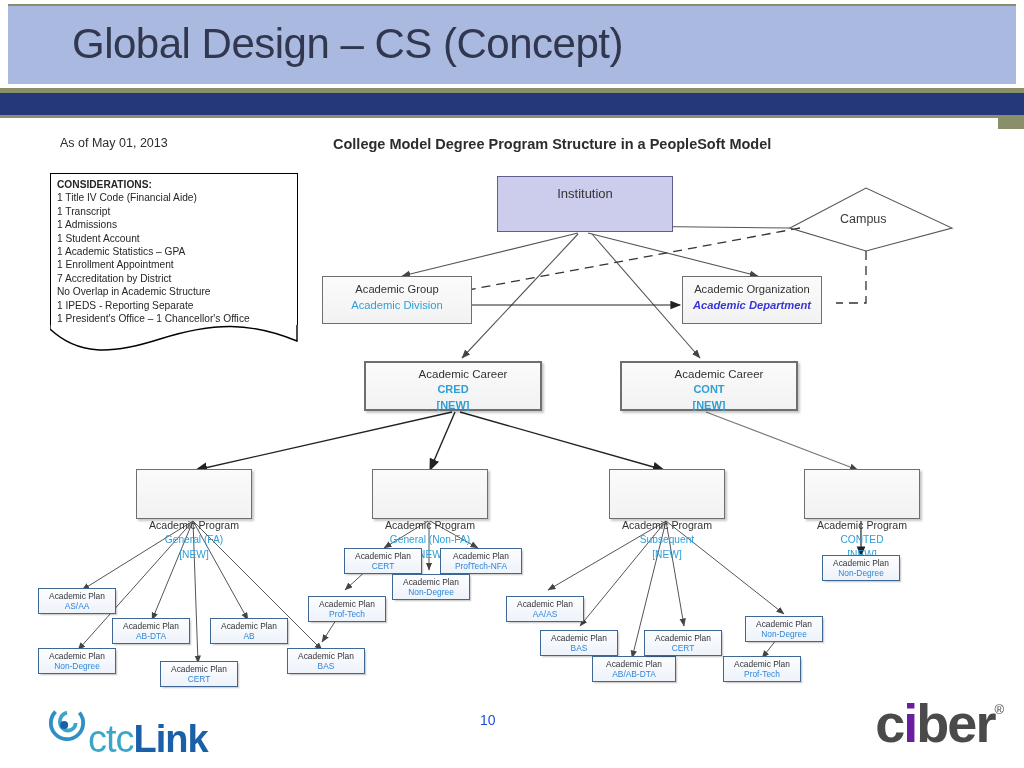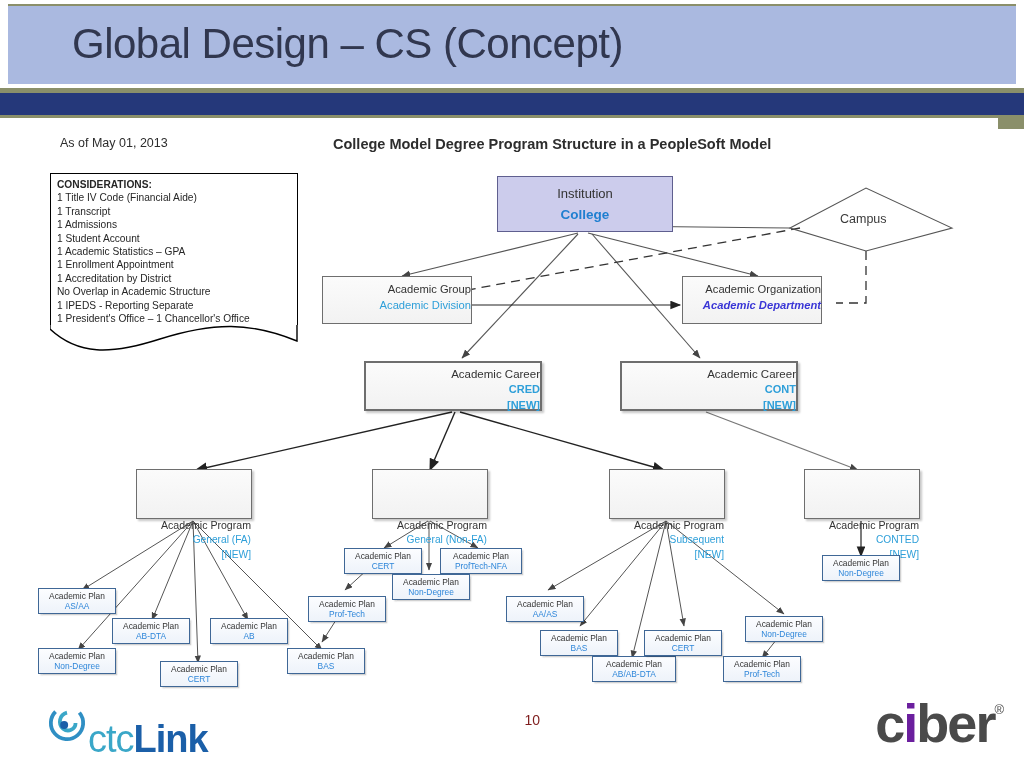--- a/index.html
+++ b/index.html
@@ -76,21 +76,20 @@
   .institution .t1{font-size:13px;padding-top:9px;}
   .institution .t2{font-size:13.5px;padding-top:6px;color:#1f7fd0;}
 
   .campus-label{
     position:absolute;font-size:12.5px;color:#3a3a3a;
   }
 
   .grey-box{
     background:linear-gradient(180deg,#fbfbfb 0%,#f2f2f2 100%);
     border:1.2px solid #6e6e6e;
-    text-align:right;
   }
   .grey-box.shadow{box-shadow:2px 2px 2px rgba(0,0,0,0.22);}
 
   .acadgroup{width:150px;height:48px;}
   .acadgroup .t1{font-size:11.2px;padding-top:6px;}
   .acadgroup .t2{font-size:11.2px;padding-top:4px;font-weight:normal;color:#2e9fd9;}
 
   .acadorg{width:140px;height:48px;}
   .acadorg .t1{font-size:11.2px;padding-top:6px;}
   .acadorg .t2{font-size:11.2px;padding-top:4px;font-weight:bold;font-style:italic;color:#3a36d6;}
@@ -113,22 +112,22 @@
   .plan .t2{font-size:8.4px;padding-top:0px;font-weight:normal;color:#2e86d9;}
 
   
   #footer{position:absolute;left:0;top:690px;width:1024px;height:78px;}
   #ctclink{position:absolute;left:48px;top:8px;height:50px;display:flex;align-items:center;}
   #ctclink-mark{width:38px;height:38px;margin-right:2px;}
   #ctclink-word{font-size:38px;letter-spacing:-1px;line-height:38px;margin-top:32px;}
   #ctclink-word .ctc{color:#3aa7c8;}
   #ctclink-word .link{color:#1b5fa8;font-weight:bold;}
   #page-num{
-    position:absolute;left:480px;top:22px;width:60px;text-align:right;
-    font-size:14px;color:#7f1d1d;
+    position:absolute;left:480px;top:22px;width:60px;text-align:left;
+    font-size:14px;color:#1d4ed8;
   }
   #ciber{position:absolute;right:20px;top:6px;display:flex;align-items:flex-start;}
   #ciber-word{font-size:54px;font-weight:bold;line-height:54px;letter-spacing:-2px;}
   #ciber-word .dk{color:#4a4a4a;}
   #ciber-word .pp{color:#6b1f9e;}
   #ciber-reg{font-size:13px;color:#4a4a4a;margin-top:6px;}
 </style>
 </head>
 <body>
 
@@ -226,29 +225,28 @@
   </svg>
 
   <div id="considerations">
     <div class="hdr row">CONSIDERATIONS:</div>
     <div class="row">1 Title IV Code (Financial Aide)</div>
     <div class="row">1 Transcript</div>
     <div class="row">1 Admissions</div>
     <div class="row">1 Student Account</div>
     <div class="row">1 Academic Statistics – GPA</div>
     <div class="row">1 Enrollment Appointment</div>
-    <div class="row">1 Accreditation by District</div>
+    <div class="row">7 Accreditation by District</div>
     <div class="row">No Overlap in Academic Structure</div>
     <div class="row">1 IPEDS  - Reporting Separate</div>
     <div class="row">1 President's Office – 1 Chancellor's Office</div>
   </div>
 
   <div class="node institution" style="left:497px;top:58px;">
     <span class="t1">Institution</span>
-    <span class="t2">College</span>
   </div>
 
   <div class="campus-label" style="left:840px;top:94px;">Campus</div>
 
   <div class="node grey-box acadgroup" style="left:322px;top:158px;">
     <span class="t1">Academic Group</span>
     <span class="t2">Academic Division</span>
   </div>
 
   <div class="node grey-box acadorg" style="left:682px;top:158px;">

